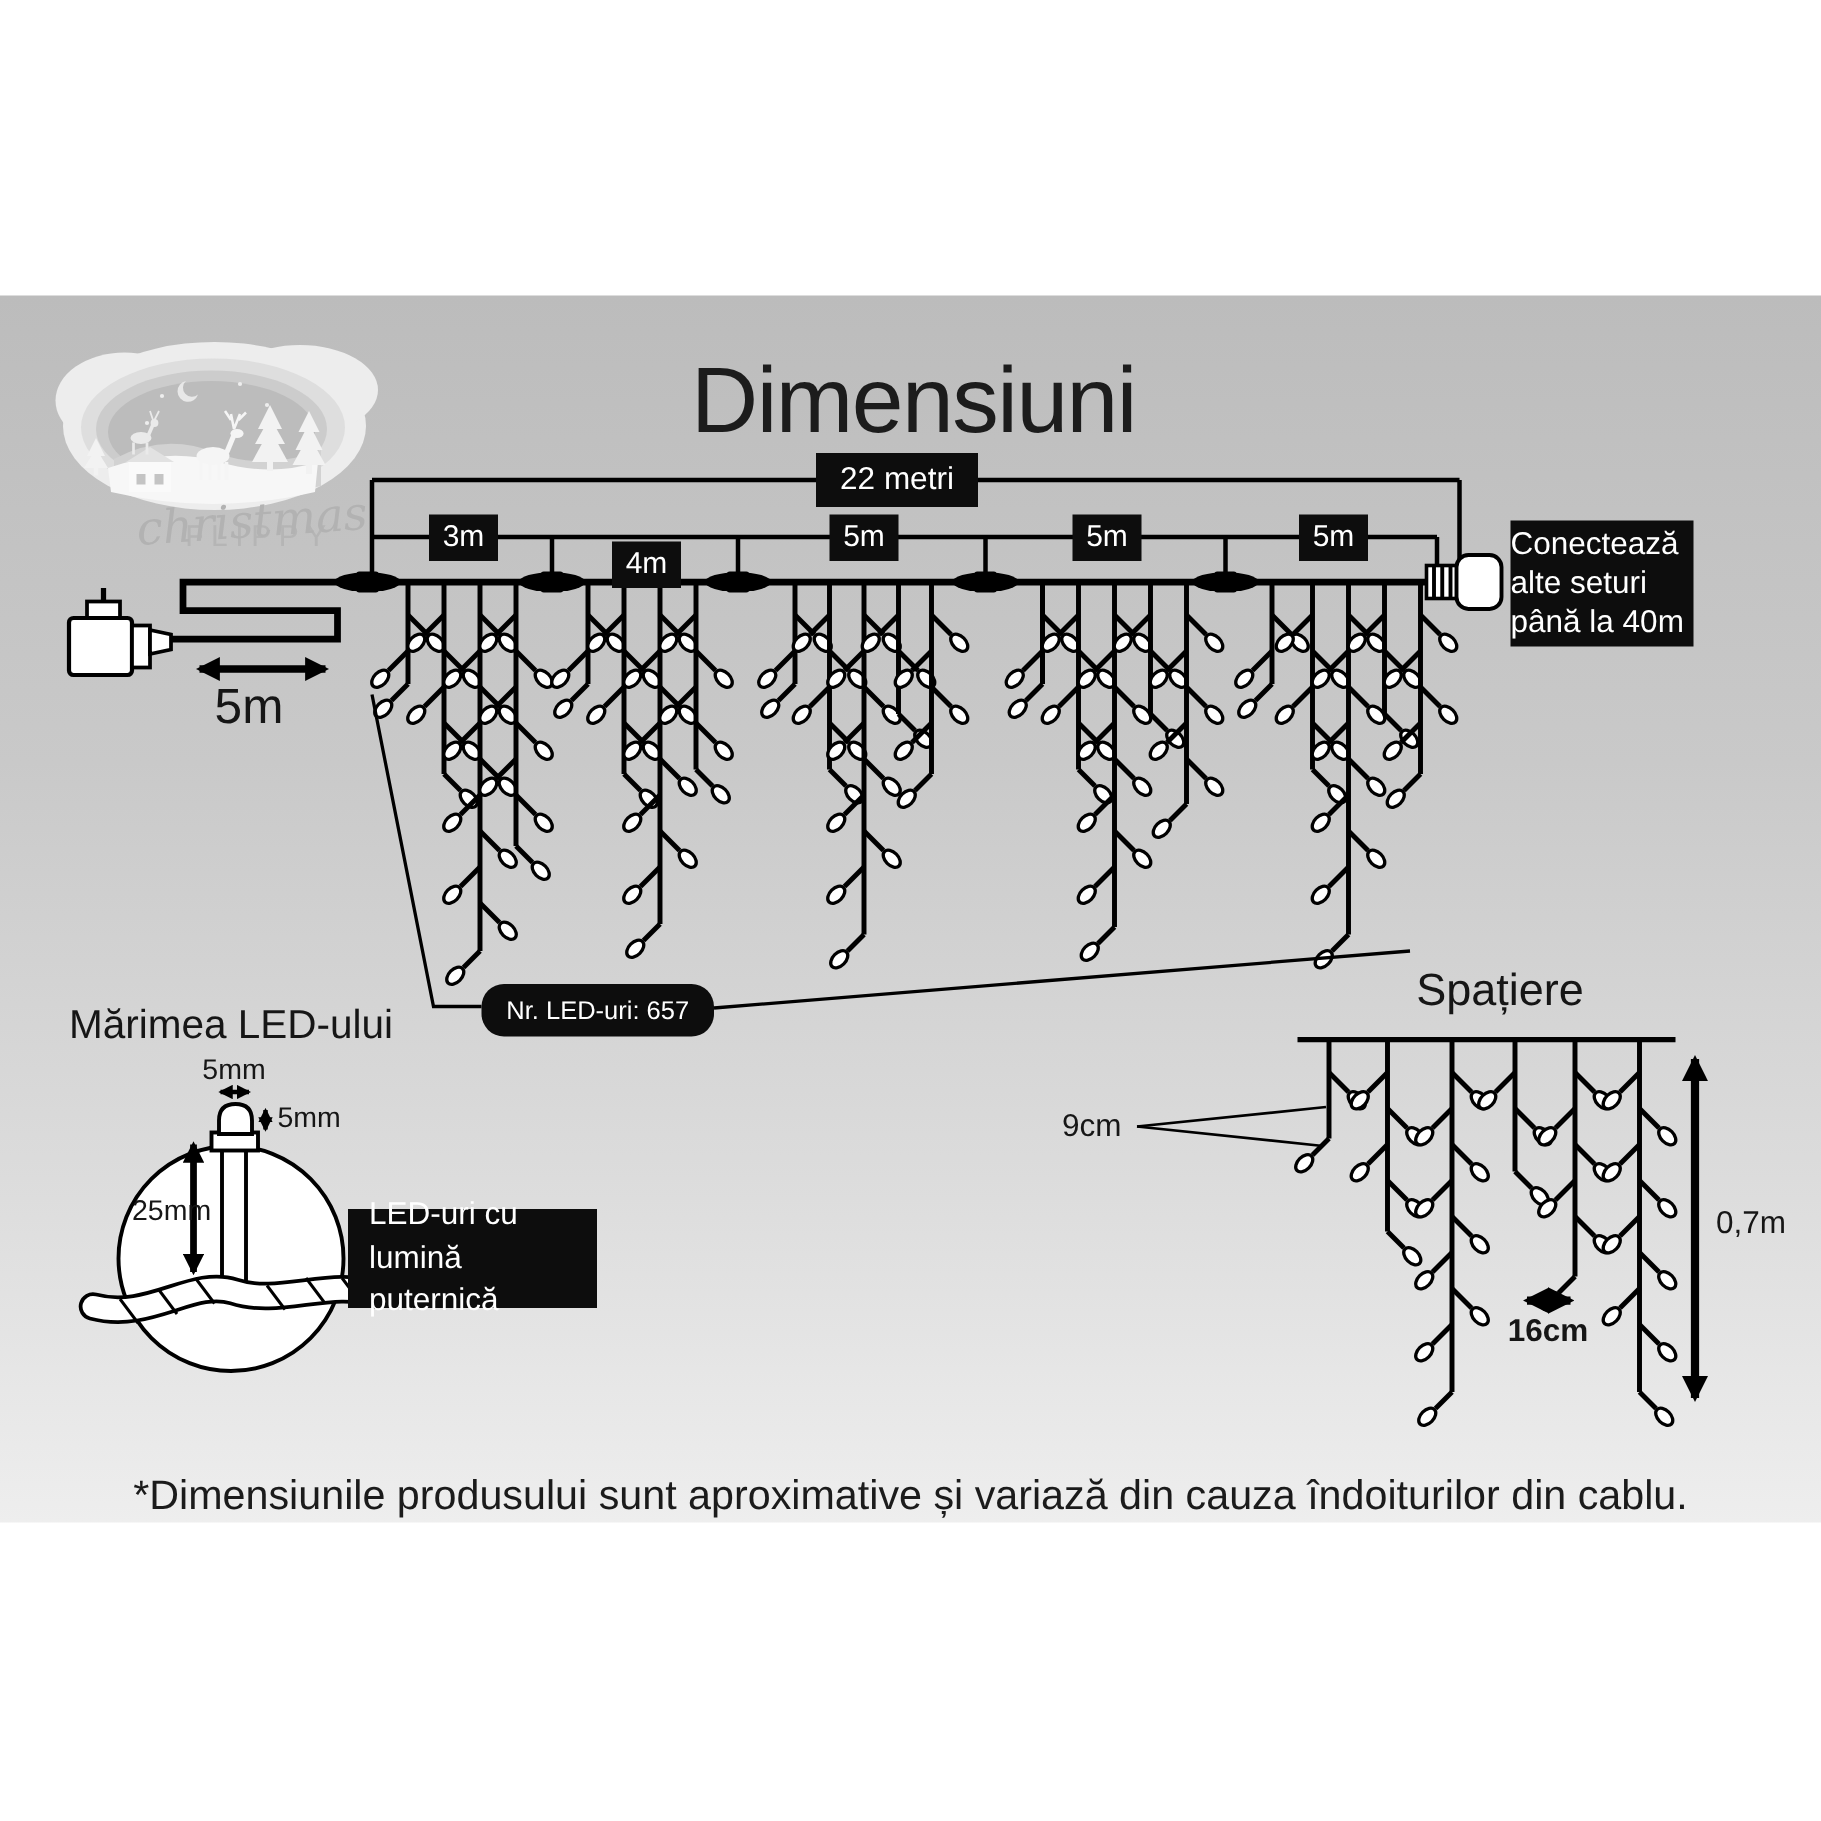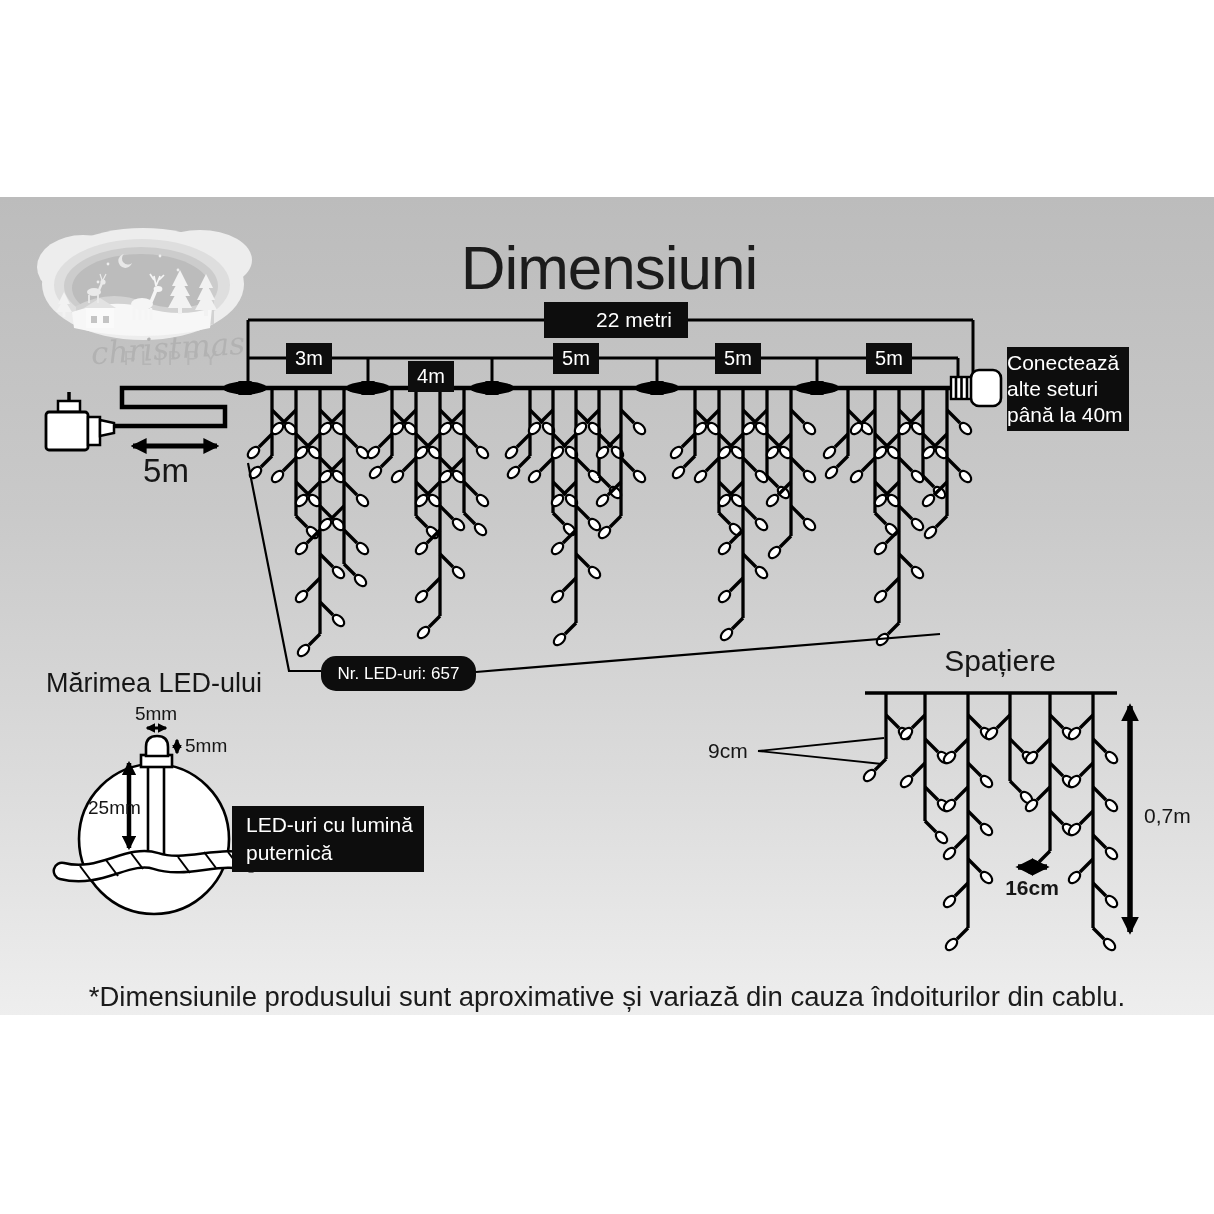--- a/index.html
+++ b/index.html
@@ -530,42 +530,42 @@
         <circle cx="75" cy="70" r="2.6" stroke="none"></circle>
         <path d="M74,68 L72,62 M75,68 L78,62" stroke-width="1.2" fill="none"></path>
       </g>
     </g>
   </svg>
   <div class="lbl brand-flippy" style="left:118px;top:323px;width:110px;text-align:center;margin-top:24px;">FLIPPY</div>
   <div class="lbl brand-christmas" style="left:88px;top:330px;width:160px;text-align:center;">christmas</div>
 
   <div class="lbl title" style="left:404px;top:232px;width:410px;">Dimensiuni</div>
 
-  <div class="blackbox" style="left:544px;top:302px;width:108px;height:36px;font-size:21px;padding-left:36px;">22 metri</div>
+  <div class="blackbox" style="left:544px;top:302px;width:108px;height:36px;font-size:21px;">22 metri</div>
 
   <div class="blackbox" style="left:286px;top:343px;width:46px;height:31px;font-size:20px;">3m</div>
   <div class="blackbox" style="left:408px;top:343px;width:46px;height:31px;font-size:20px;margin-top:18px;">4m</div>
   <div class="blackbox" style="left:553px;top:343px;width:46px;height:31px;font-size:20px;">5m</div>
   <div class="blackbox" style="left:715px;top:343px;width:46px;height:31px;font-size:20px;">5m</div>
   <div class="blackbox" style="left:866px;top:343px;width:46px;height:31px;font-size:20px;">5m</div>
 
   <div class="blackbox left" style="left:1007px;top:347px;width:122px;height:84px;font-size:21px;
        padding-left:0;line-height:1.25;box-sizing:border-box;">Conectează
 alte seturi
 până la 40m</div>
 
   <div class="lbl" style="left:135px;top:452px;width:62px;text-align:center;font-size:33px;">5m</div>
 
   <div class="blackbox" style="left:321px;top:656px;width:155px;height:35px;font-size:17px;border-radius:15px;">Nr. LED-uri: 657</div>
 
   <div class="lbl" style="left:46px;top:668px;font-size:27px;">Mărimea LED-ului</div>
   <div class="lbl" style="left:128px;top:703px;width:56px;text-align:center;font-size:19px;">5mm</div>
   <div class="lbl" style="left:185px;top:735px;font-size:19px;">5mm</div>
   <div class="lbl" style="left:88px;top:797px;font-size:19px;">25mm</div>
-  <div class="blackbox left" style="left:232px;top:806px;width:192px;height:66px;font-size:21px;
+  <div class="blackbox left" style="left:232px;top:806px;width:166px;height:66px;font-size:21px;
        padding-left:14px;line-height:1.35;box-sizing:border-box;">LED-uri cu lumină
 puternică</div>
 
   <div class="lbl" style="left:900px;top:644px;width:200px;text-align:center;font-size:30px;">Spațiere</div>
   <div class="lbl" style="left:708px;top:739px;font-size:21px;">9cm</div>
   <div class="lbl" style="left:1000px;top:876px;width:64px;text-align:center;font-size:21px;font-weight:bold;">16cm</div>
   <div class="lbl" style="left:1144px;top:804px;font-size:21px;">0,7m</div>
 
   <div class="lbl footnote" style="left:0;top:962px;width:1214px;margin-top:19px;">*Dimensiunile produsului sunt aproximative și variază din cauza îndoiturilor din cablu.</div>
 </div>

